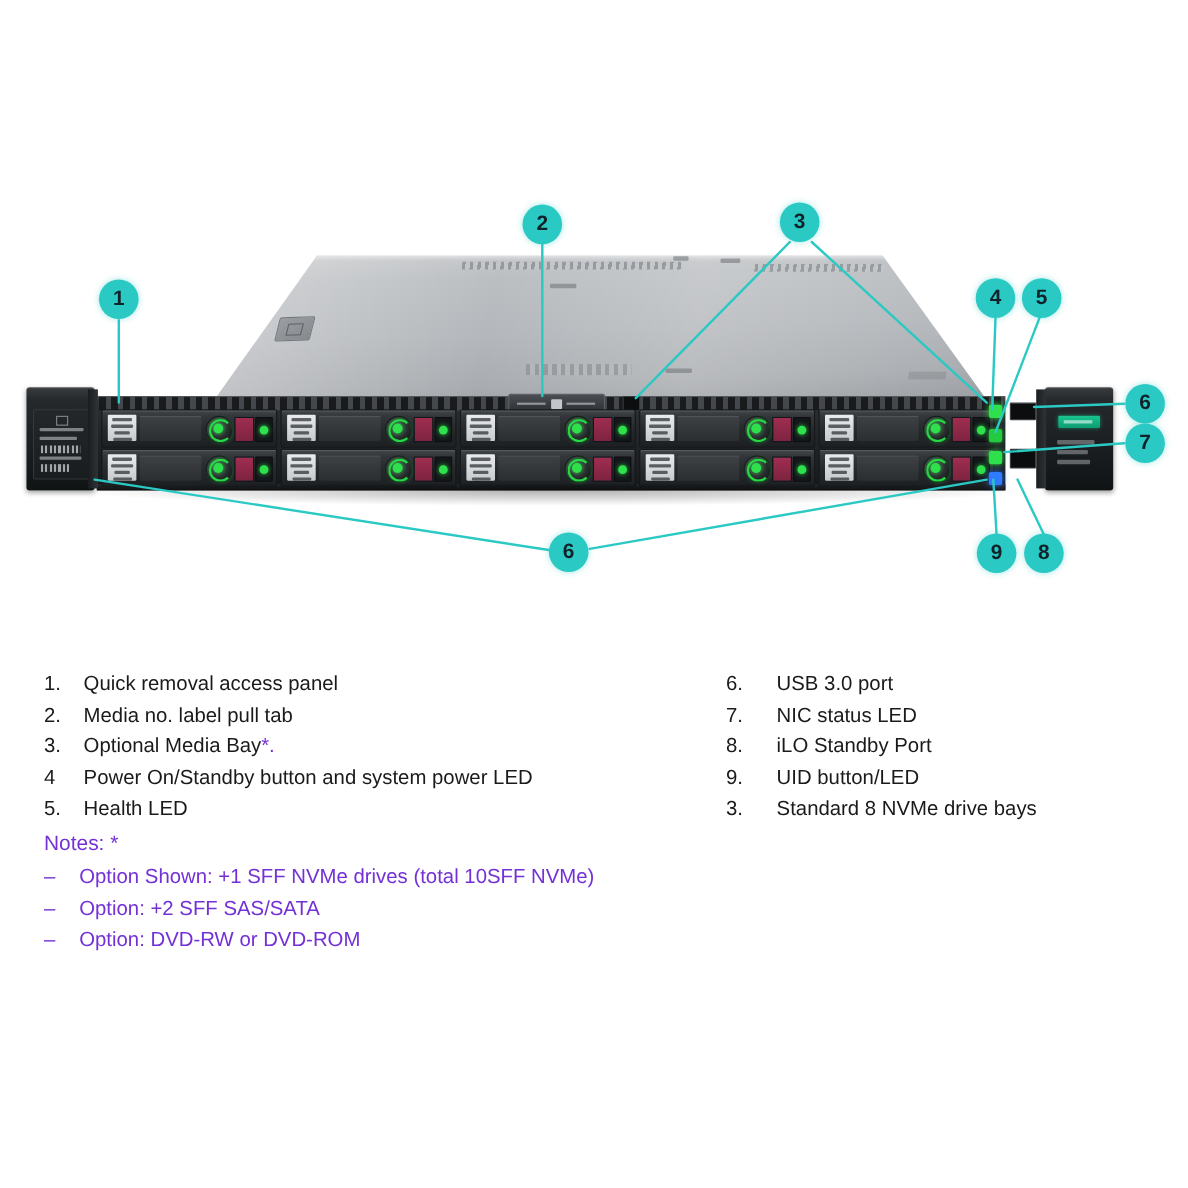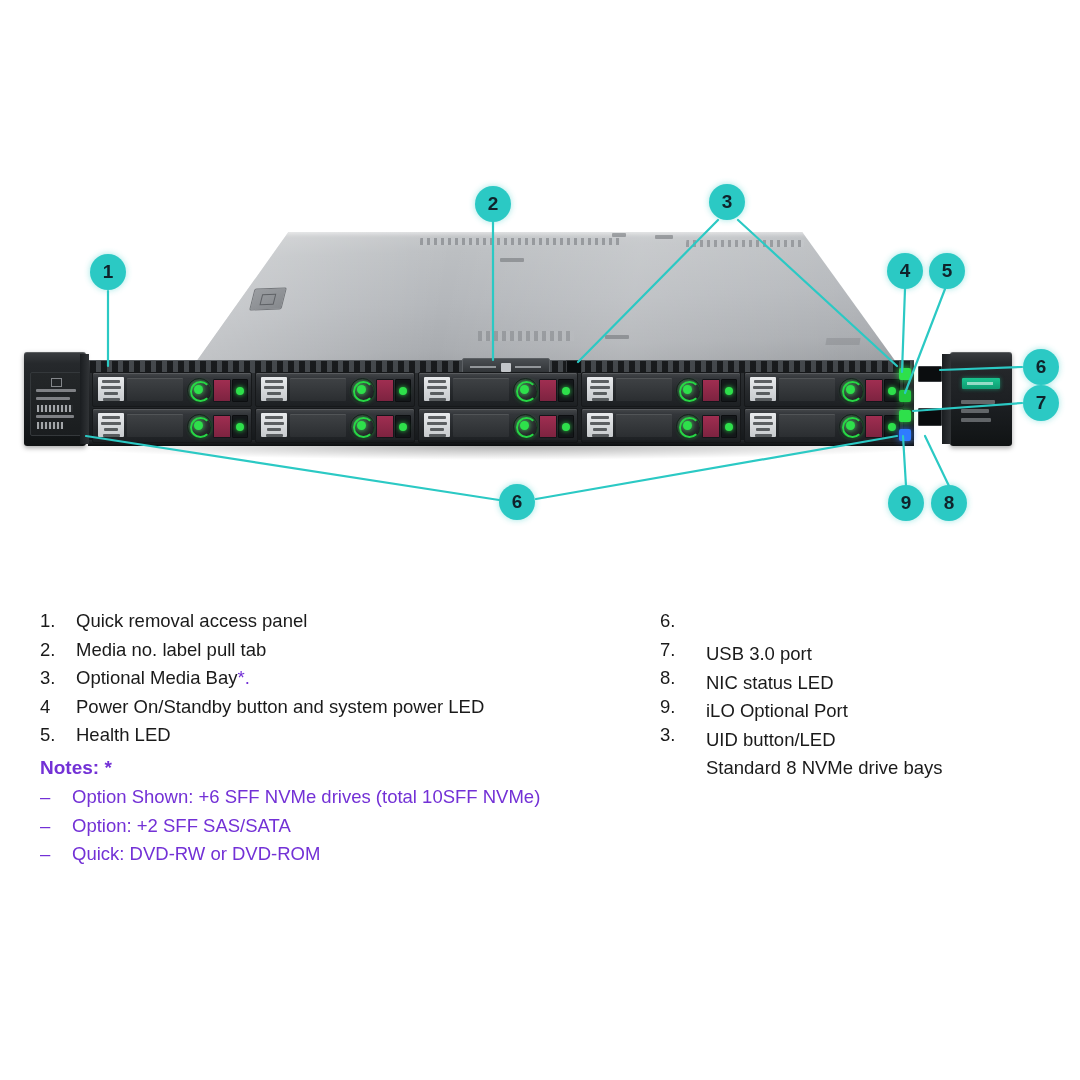--- a/index.html
+++ b/index.html
@@ -197,25 +197,25 @@
     font-size:19px;font-weight:bold;color:#000;letter-spacing:.1px;
   }
   .lists{position:absolute;left:0;top:610px;width:1080px;}
   .col{position:absolute;top:0;}
   .col.left{left:40px;width:600px;}
   .col.right{left:660px;width:400px;}
   .li{position:relative;height:28.5px;font-size:18.5px;color:#1a1a1a;white-space:nowrap;}
   .li .num{position:absolute;left:0;top:0;width:40px;text-align:left;}
   .col.right .li .num{width:50px;}
   .li .txt{position:absolute;left:36px;top:0;}
-  .col.right .li .txt{left:46px;margin-top:33px;}
+  .col.right .li .txt{left:46px;}
   .star{color:#7331d6;}
 
   .notes{position:absolute;left:40px;top:757px;width:700px;}
-  .notes-title{font-size:19px;font-weight:bold;color:#7331d6;height:29px;}
+  .notes-title{font-size:19px;font-weight:normal;color:#7331d6;height:29px;}
   .note-li{position:relative;height:28.5px;font-size:18.5px;color:#7331d6;white-space:nowrap;}
   .note-li .dash{position:absolute;left:0;top:0;}
   .note-li .ntxt{position:absolute;left:32px;top:0;}
 </style>
 </head>
 <body>
 
 <div id="stage">
 
   <div class="photo">
@@ -533,43 +533,43 @@
       <div class="li">
         <span class="num">6.</span>
         <span class="txt">USB 3.0 port</span>
       </div>
       <div class="li">
         <span class="num">7.</span>
         <span class="txt">NIC status LED</span>
       </div>
       <div class="li">
         <span class="num">8.</span>
-        <span class="txt">iLO Optional Port</span>
+        <span class="txt">iLO Standby Port</span>
       </div>
       <div class="li">
         <span class="num">9.</span>
         <span class="txt">UID button/LED</span>
       </div>
       <div class="li">
         <span class="num">3.</span>
         <span class="txt">Standard 8 NVMe drive bays</span>
       </div>
     </div>
 
   </div>
 
   <div class="notes">
     <div class="notes-title">Notes: *</div>
     <div class="note-li">
       <span class="dash">–</span>
-      <span class="ntxt">Option Shown: +6 SFF NVMe drives (total 10SFF NVMe)</span>
+      <span class="ntxt">Option Shown: +1 SFF NVMe drives (total 10SFF NVMe)</span>
     </div>
     <div class="note-li">
       <span class="dash">–</span>
       <span class="ntxt">Option: +2 SFF SAS/SATA</span>
     </div>
     <div class="note-li">
       <span class="dash">–</span>
-      <span class="ntxt">Quick: DVD-RW or DVD-ROM</span>
+      <span class="ntxt">Option: DVD-RW or DVD-ROM</span>
     </div>
   </div>
 
 </div>
 
 </body></html>

